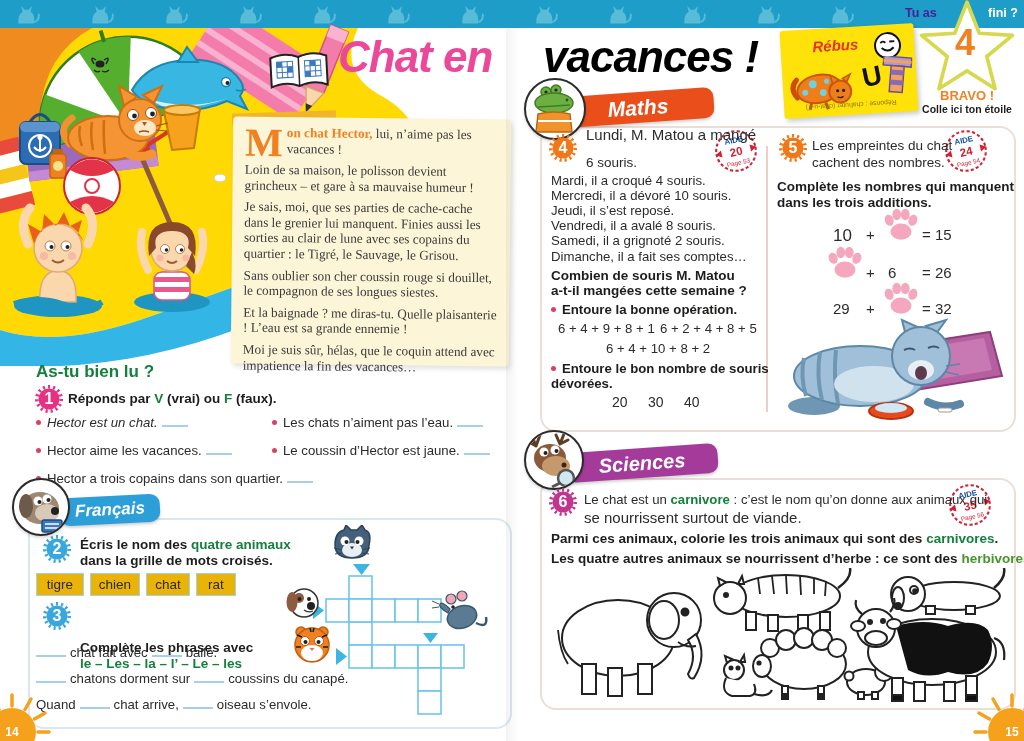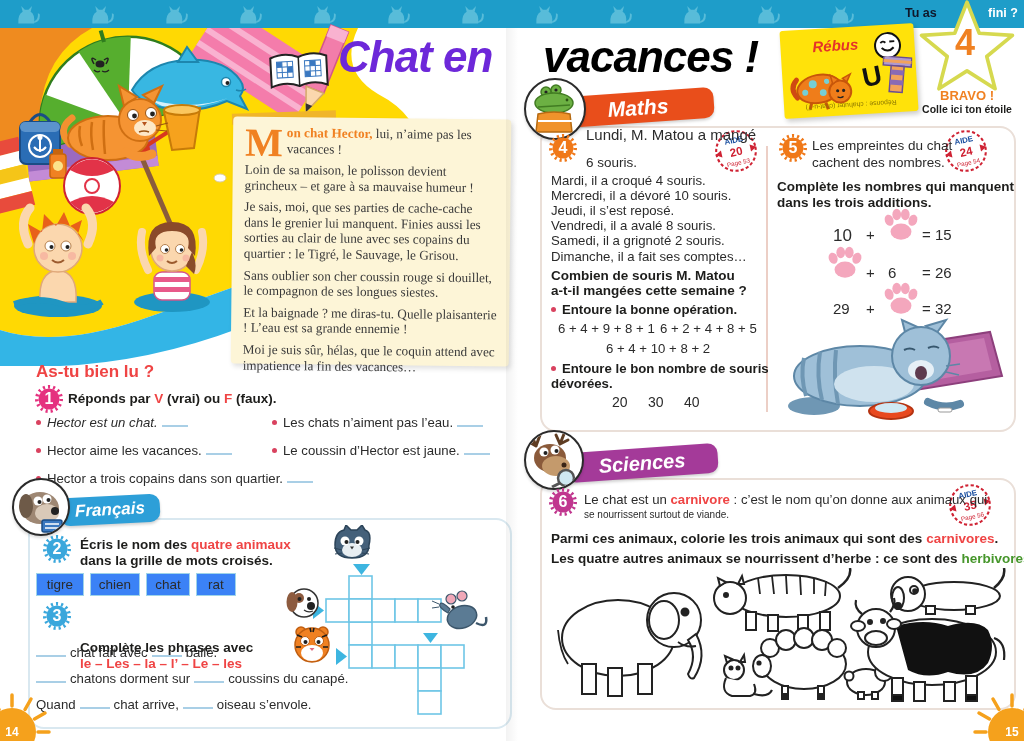--- a/index.html
+++ b/index.html
@@ -1,35 +1,35 @@
 <!DOCTYPE html>
 <html><head>
 <meta charset="utf-8">
 <style>
   html,body{margin:0;padding:0;background:#fff;}
   .page{position:relative;width:1024px;height:741px;background:#fff;overflow:hidden;
         font-family:"Liberation Sans",sans-serif;}
   .t{position:absolute;white-space:nowrap;color:#2b2b2b;font-size:13.2px;line-height:1.15;}
   .b{font-weight:bold;color:#1d1d1b;}
-  .pink{color:#ef4444;} .orange{color:#f08122;} .green{color:#46962b;}
+  .pink{color:#15803d;} .orange{color:#f08122;} .green{color:#46962b;}
   .abs{position:absolute;}
   .box{position:absolute;background:#fff;border-radius:16px;}
   .bul{display:inline-block;width:5px;height:5px;border-radius:50%;background:#d9425f;
        margin:0 6px 2px 0;vertical-align:middle;}
   .blank{display:inline-block;width:26px;height:11px;border-bottom:2px solid #a9cfe6;margin:0 4px;}
   .burst{position:absolute;width:30px;height:30px;}
   .burst svg{position:absolute;inset:0;}
   .burst i{position:absolute;inset:0;display:flex;align-items:center;justify-content:center;
            color:#fff;font-style:normal;font-weight:bold;font-size:16px;}
   .ribbon{position:absolute;display:flex;align-items:center;justify-content:center;
           color:#fff;font-weight:bold;font-style:italic;border-radius:10px;
           box-shadow:0 2px 3px rgba(0,0,0,.18);}
   .mascot{position:absolute;border-radius:50%;background:#fff;border:2.5px solid #2b2b2b;
           overflow:hidden;box-shadow:0 2px 3px rgba(0,0,0,.15);}
-  .wordbox{position:absolute;height:21px;background:#3b82f6;border:1.5px solid #9fd4e8;
+  .wordbox{position:absolute;height:21px;background:#eab308;border:1.5px solid #9fd4e8;
            display:flex;align-items:center;justify-content:center;font-size:13.5px;color:#2b2b2b;}
   .aide{position:absolute;width:48px;height:48px;transform:rotate(-12deg);}
   .note-p{margin:0 0 6px 0;}
   .sentence .blank{width:30px;}
 </style>
 </head>
 <body>
 
 <svg style="position:absolute;width:0;height:0" aria-hidden="true">
   <defs>
@@ -59,21 +59,21 @@
         <use href="#catsil" x="310" y="4" width="26" height="20"></use>
         <use href="#catsil" x="384" y="4" width="26" height="20"></use>
         <use href="#catsil" x="458" y="4" width="26" height="20"></use>
         <use href="#catsil" x="532" y="4" width="26" height="20"></use>
         <use href="#catsil" x="606" y="4" width="26" height="20"></use>
         <use href="#catsil" x="680" y="4" width="26" height="20"></use>
         <use href="#catsil" x="754" y="4" width="26" height="20"></use>
         <use href="#catsil" x="828" y="4" width="26" height="20"></use>
       </g>
     </svg>
-    <span class="t b" style="left:905px;top:6px;color:#0f172a;font-size:12.5px;">Tu as</span>
+    <span class="t b" style="left:905px;top:6px;color:#4c1d95;font-size:12.5px;">Tu as</span>
     <span class="t b" style="left:988px;top:6px;color:#fff;font-size:12.5px;">fini ?</span>
   </div>
 
   <svg class="abs" style="left:0;top:28px" width="512" height="338" viewBox="0 0 512 338">
     <path d="M52,0 L358,0 Q338,42 378,66 Q428,92 418,140 Q406,196 318,228 Q228,262 140,292 Q56,320 0,302 L0,34 Q18,6 52,0 Z" fill="#ffd903"></path>
     <path d="M0,0 L92,0 Q44,26 40,86 Q38,120 0,138 Z" fill="#ef8b1f"></path>
     <path d="M0,302 Q56,320 140,292 Q228,262 318,228 Q310,270 240,300 Q150,334 60,338 L0,338 Z" fill="#33b5e6"></path>
     <g transform="rotate(-14 10 150)">
       <rect x="-26" y="112" width="54" height="14" fill="#e84b3c"></rect>
       <rect x="-26" y="126" width="54" height="14" fill="#fff"></rect>
@@ -217,21 +217,21 @@
         <line x1="37" y1="16.3" x2="53" y2="16.3"></line>
           <line x1="37" y1="21.6" x2="53" y2="21.6"></line>
       </g>
       <rect x="9" y="11" width="5.3" height="5.3" fill="#3a78c0"></rect>
         <rect x="19.6" y="16.3" width="5.4" height="5.3" fill="#3a78c0"></rect>
       <rect x="42.3" y="11" width="5.3" height="5.3" fill="#3a78c0"></rect>
         <rect x="37" y="21.6" width="5.3" height="5.4" fill="#3a78c0"></rect>
     </g>
   </svg>
 
-  <span class="t b" style="left:338px;top:32px;font-size:44px;font-style:italic;color:#6d28d9;letter-spacing:-1px;">Chat en</span>
+  <span class="t b" style="left:338px;top:32px;font-size:44px;font-style:italic;color:#ec4899;letter-spacing:-1px;">Chat en</span>
   <span class="t b" style="left:543px;top:32px;font-size:44px;font-style:italic;color:#000000;letter-spacing:-1px;">vacances !</span>
 
   <div class="abs" style="left:232px;top:112px;width:104px;height:11px;background:#f0b52a;transform:rotate(-2deg);"></div>
   <div class="abs" style="left:232px;top:118px;width:278px;height:247px;background:#fdf5d7;border-radius:4px;
               transform:rotate(.6deg);box-shadow:2px 3px 5px rgba(0,0,0,.12);padding:8px 12px 0 12px;box-sizing:border-box;
               font-family:'Liberation Serif',serif;font-size:13.2px;line-height:1.18;color:#3a3a3a;">
     <p class="note-p">
       <span style="float:left;font-size:40px;line-height:.8;color:#f08122;font-weight:bold;margin:2px 4px 0 0;">M</span><span class="b orange" style="color:#f08122">on chat Hector,</span><span> lui, n’aime pas les vacances !</span>
     </p>
     <p class="note-p">Loin de sa maison, le polisson devient grincheux – et gare à sa mauvaise humeur !</p>
@@ -606,21 +606,21 @@
       <text x="23" y="15" font-size="7.5" fill="#1a4fa0" text-anchor="middle" font-weight="bold">AIDE</text>
       <text x="23" y="27.5" font-size="11" fill="#cf2233" text-anchor="middle" font-weight="bold">35</text>
       <text x="23" y="36.5" font-size="6" fill="#cf2233" text-anchor="middle">Page 56</text>
       <polygon points="3,23 9,19.5 9,26.5" fill="#cf2233"></polygon>
         <polygon points="43,23 37,19.5 37,26.5" fill="#cf2233"></polygon>
     </svg>
   </div>
   <div class="t" style="left:584px;top:492px;font-size:13.2px;">
     <span>Le chat est un </span><span class="b pink">carnivore</span><span> : c’est le nom qu’on donne aux animaux qui</span>
   </div>
-  <span class="t" style="left:584px;top:509px;font-size:10px;">se nourrissent surtout de viande.</span>
+  <span class="t" style="left:584px;top:509px;font-size:15px;">se nourrissent surtout de viande.</span>
   <div class="t b" style="left:551px;top:531px;font-size:13.5px;">
     <span>Parmi ces animaux, colorie les trois animaux qui sont des </span><span class="pink">carnivores</span><span>.</span>
   </div>
   <div class="t b" style="left:551px;top:551px;font-size:13.5px;">
     <span>Les quatre autres animaux se nourrissent d’herbe : ce sont des </span><span class="green">herbivores</span>
   </div>
 
   <svg class="abs" style="left:546px;top:568px" width="462" height="134" viewBox="0 0 462 134">
     <g stroke="#222" stroke-width="2" fill="#fff">
       <g>

